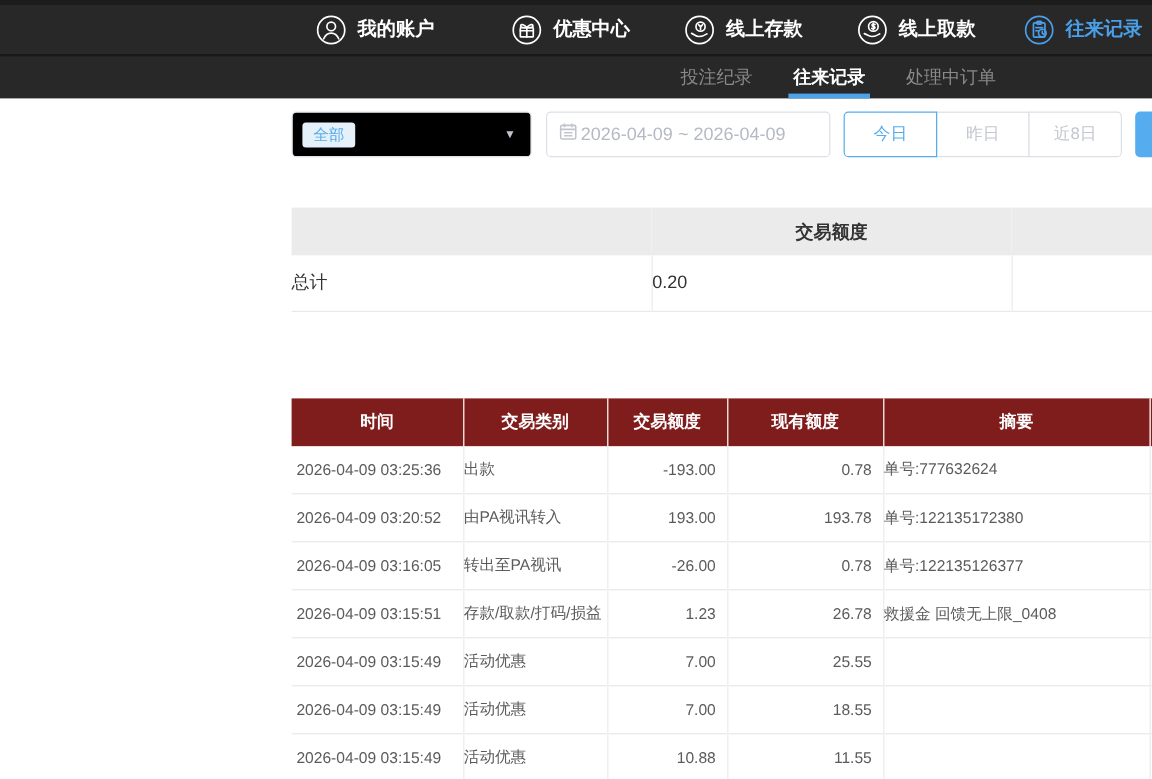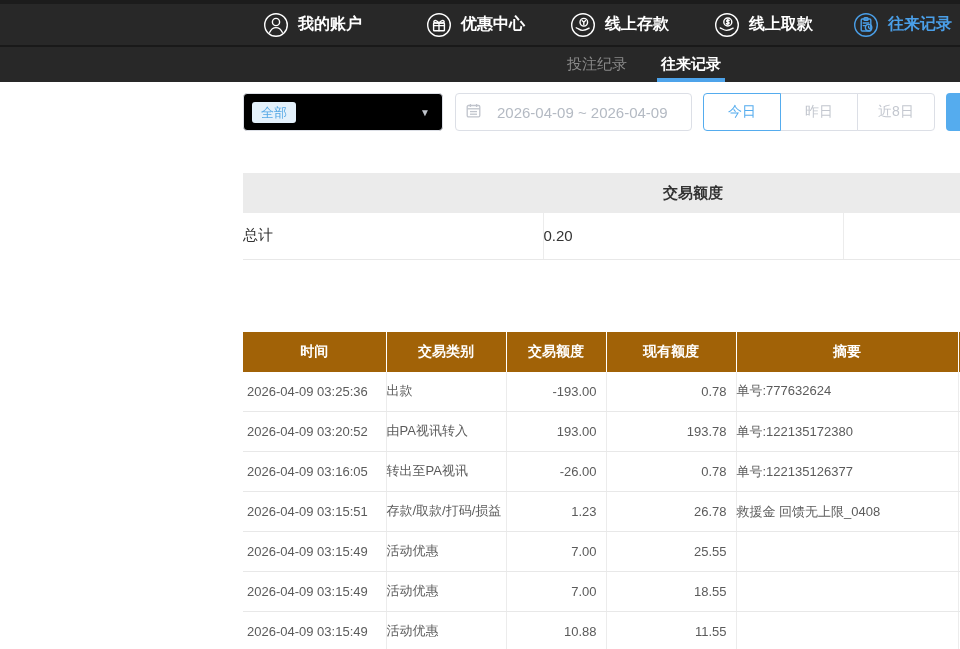--- a/index.html
+++ b/index.html
@@ -33,21 +33,21 @@
 
   
   .filter-row { margin-top:11px; display:flex; align-items:center; height:38px; }
   .type-select { width:200px; height:38px; border:1px solid #dcdfe6; border-radius:4px;
                  display:flex; align-items:center; padding:0 12px 0 8px; cursor:pointer;
                  background:#000000; position:relative; }
   .tag { background:#e4f1fb; color:#57a9e6; font-size:13px; padding:4px 9px;
          border-radius:3px; line-height:1; }
   .select-arrow { position:absolute; right:12px; color:#c0c4cc; font-size:10px; }
   .date-input { margin-left:12px; width:237px; height:38px; border:1px solid #dcdfe6;
-                border-radius:4px; display:flex; align-items:center; gap:16px;
+                border-radius:4px; display:flex; align-items:center; gap:3px;
                 padding:0 10px; cursor:pointer; background:#fff; }
   .date-input .cal { flex:0 0 auto; }
   .date-input .cal .st { stroke:#c0c4cc; fill:none; stroke-width:1.3; }
   .date-text { color:#b4bac3; font-size:15px; white-space:nowrap; }
   .btn-group { margin-left:11px; display:flex; }
   .qbtn { width:78px; height:38px; background:#fff; border:1px solid #dcdfe6;
           color:#c3c7cf; font-size:14px; display:flex; align-items:center;
           justify-content:center; cursor:pointer; }
   .qbtn + .qbtn { margin-left:-1px; }
   .qbtn:first-child { border-radius:4px 0 0 4px; }
@@ -64,21 +64,21 @@
   .summary thead td { background:#ebebeb; height:40px; text-align:center; font-weight:bold; }
   .summary tbody td { background:#fff; height:46px; text-align:left;
                       border-bottom:1px solid #e8e8e8; }
   .summary tbody td + td { border-left:1px solid #ececec; }
 
   
   .tx-table { margin-top:72px; width:835px; border-collapse:collapse; table-layout:fixed;
               font-size:13px; color:#5b5b5b; }
   .tx-table col.c1{width:143px;} .tx-table col.c2{width:120px;} .tx-table col.c3{width:100px;}
   .tx-table col.c4{width:130px;} .tx-table col.c5{width:222px;} .tx-table col.c6{width:120px;}
-  .tx-table th { background:#a16207; color:#fff; font-size:14px; font-weight:bold;
+  .tx-table th { background:#7f1d1d; color:#fff; font-size:14px; font-weight:bold;
                  height:40px; text-align:center; }
   .tx-table th + th { border-left:1px solid #fff; }
   .tx-table td { height:40px; border-bottom:1px solid #e8e8e8; padding:6px 0;
                  background:#fff; }
   .tx-table td + td { border-left:1px solid #ececec; }
   .cell-time { padding:6px 4px !important; white-space:nowrap; }
   .cell-type { text-align:left; line-height:1.45; }
   .cell-amount, .cell-balance { text-align:right; padding-right:9px !important; white-space:nowrap; }
   .cell-note { text-align:left; white-space:nowrap; }
 </style>
@@ -150,20 +150,21 @@
       </span>
       <span class="nav-label">往来记录</span>
     </div>
 
   </div>
 </div>
 
 <div class="subnav">
   <div class="tab">投注纪录</div>
   <div class="tab active">往来记录</div>
+  <div class="tab">处理中订单</div>
 </div>
 
 <div class="content">
 
   <div class="filter-row">
     <div class="type-select">
       <span class="tag">全部</span>
       <span class="select-arrow">▼</span>
     </div>
 

